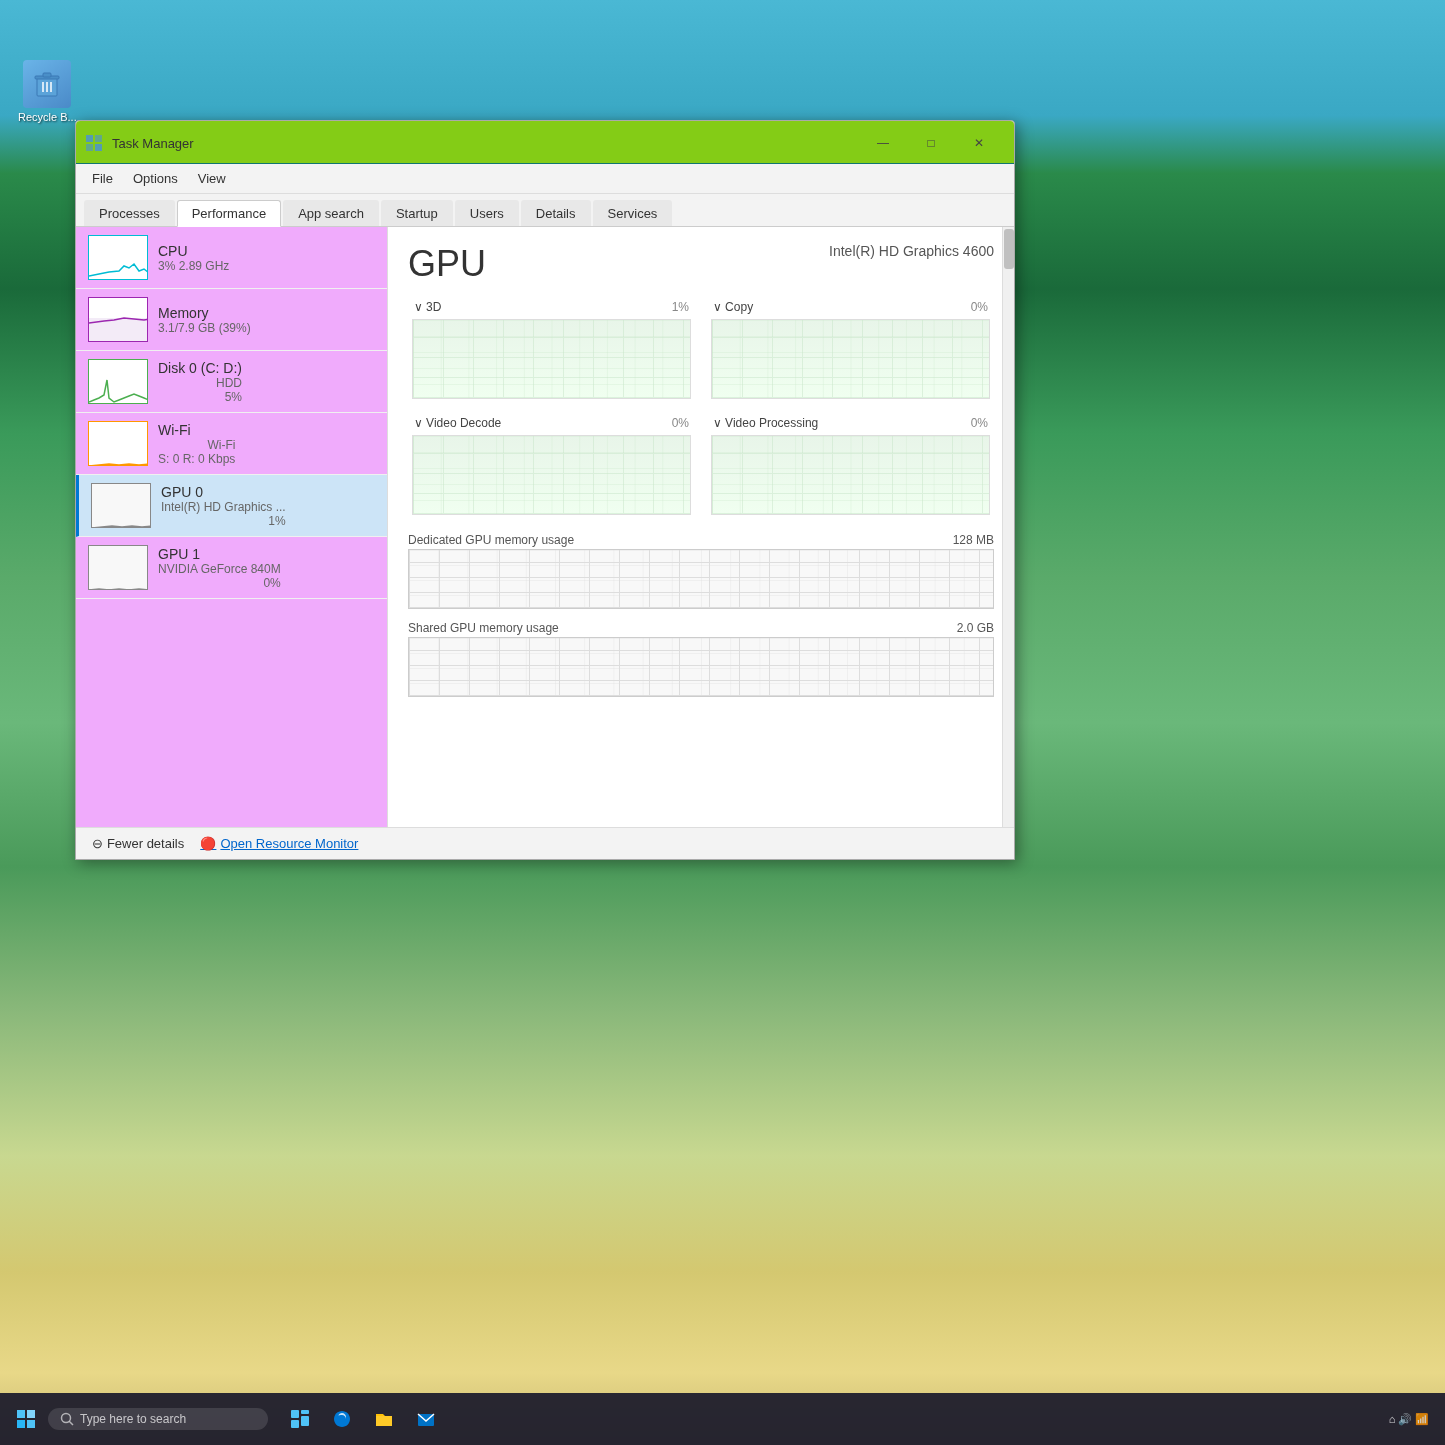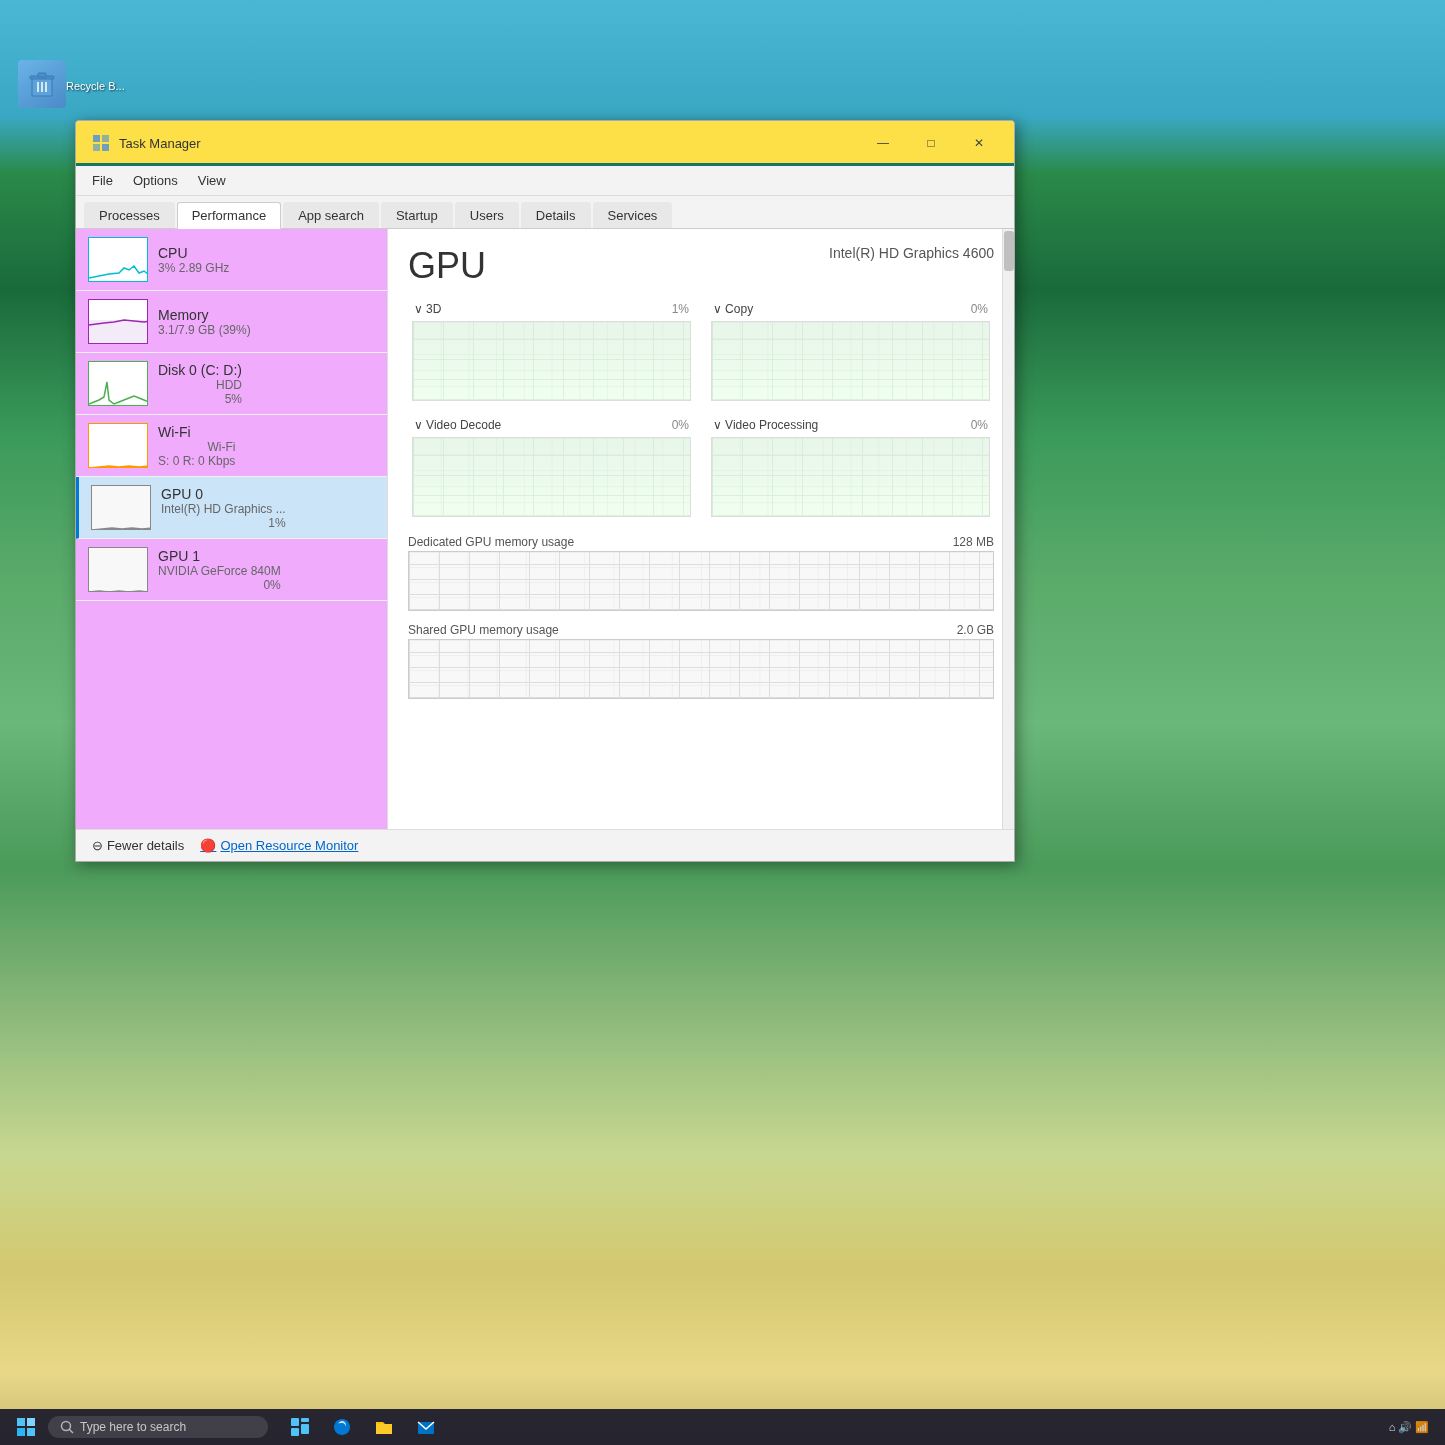--- a/index.html
+++ b/index.html
@@ -30,21 +30,21 @@
         );
       z-index: 0;
     }
 
     
     .recycle-bin {
       position: absolute;
       top: 60px;
       left: 18px;
       display: flex;
-      flex-direction: row;
+      flex-direction: column;
       align-items: center;
       color: white;
       text-shadow: 1px 1px 2px rgba(0,0,0,0.7);
       z-index: 10;
       cursor: pointer;
     }
     .recycle-bin-icon {
       width: 48px;
       height: 48px;
       background: linear-gradient(145deg, #6ab4e8, #4a8ac8);
@@ -70,23 +70,23 @@
       border: 1px solid #aaa;
       box-shadow: 3px 3px 15px rgba(0,0,0,0.4);
       z-index: 100;
       border-radius: 4px 4px 0 0;
     }
 
     
     .title-bar {
       display: flex;
       align-items: center;
-      background: #fde047;
-      padding: 8px 12px 6px 15px;
-      border-bottom: 3px solid #0f766e;
+      background: #84cc16;
+      padding: 8px 12px 6px 8px;
+      border-bottom: 1px solid #0f766e;
       border-radius: 4px 4px 0 0;
     }
     .title-bar-icon {
       width: 20px;
       height: 20px;
       margin-right: 8px;
       display: flex;
       align-items: center;
       justify-content: center;
     }
@@ -336,21 +336,21 @@
       cursor: pointer;
       text-decoration: underline;
     }
 
     
     .taskbar {
       position: absolute;
       bottom: 0;
       left: 0;
       right: 0;
-      height: 36px;
+      height: 52px;
       background: rgba(20, 20, 40, 0.9);
       display: flex;
       align-items: center;
       padding: 0 8px;
       z-index: 200;
       justify-content: center;
     }
     .taskbar-start {
       width: 36px;
       height: 36px;

